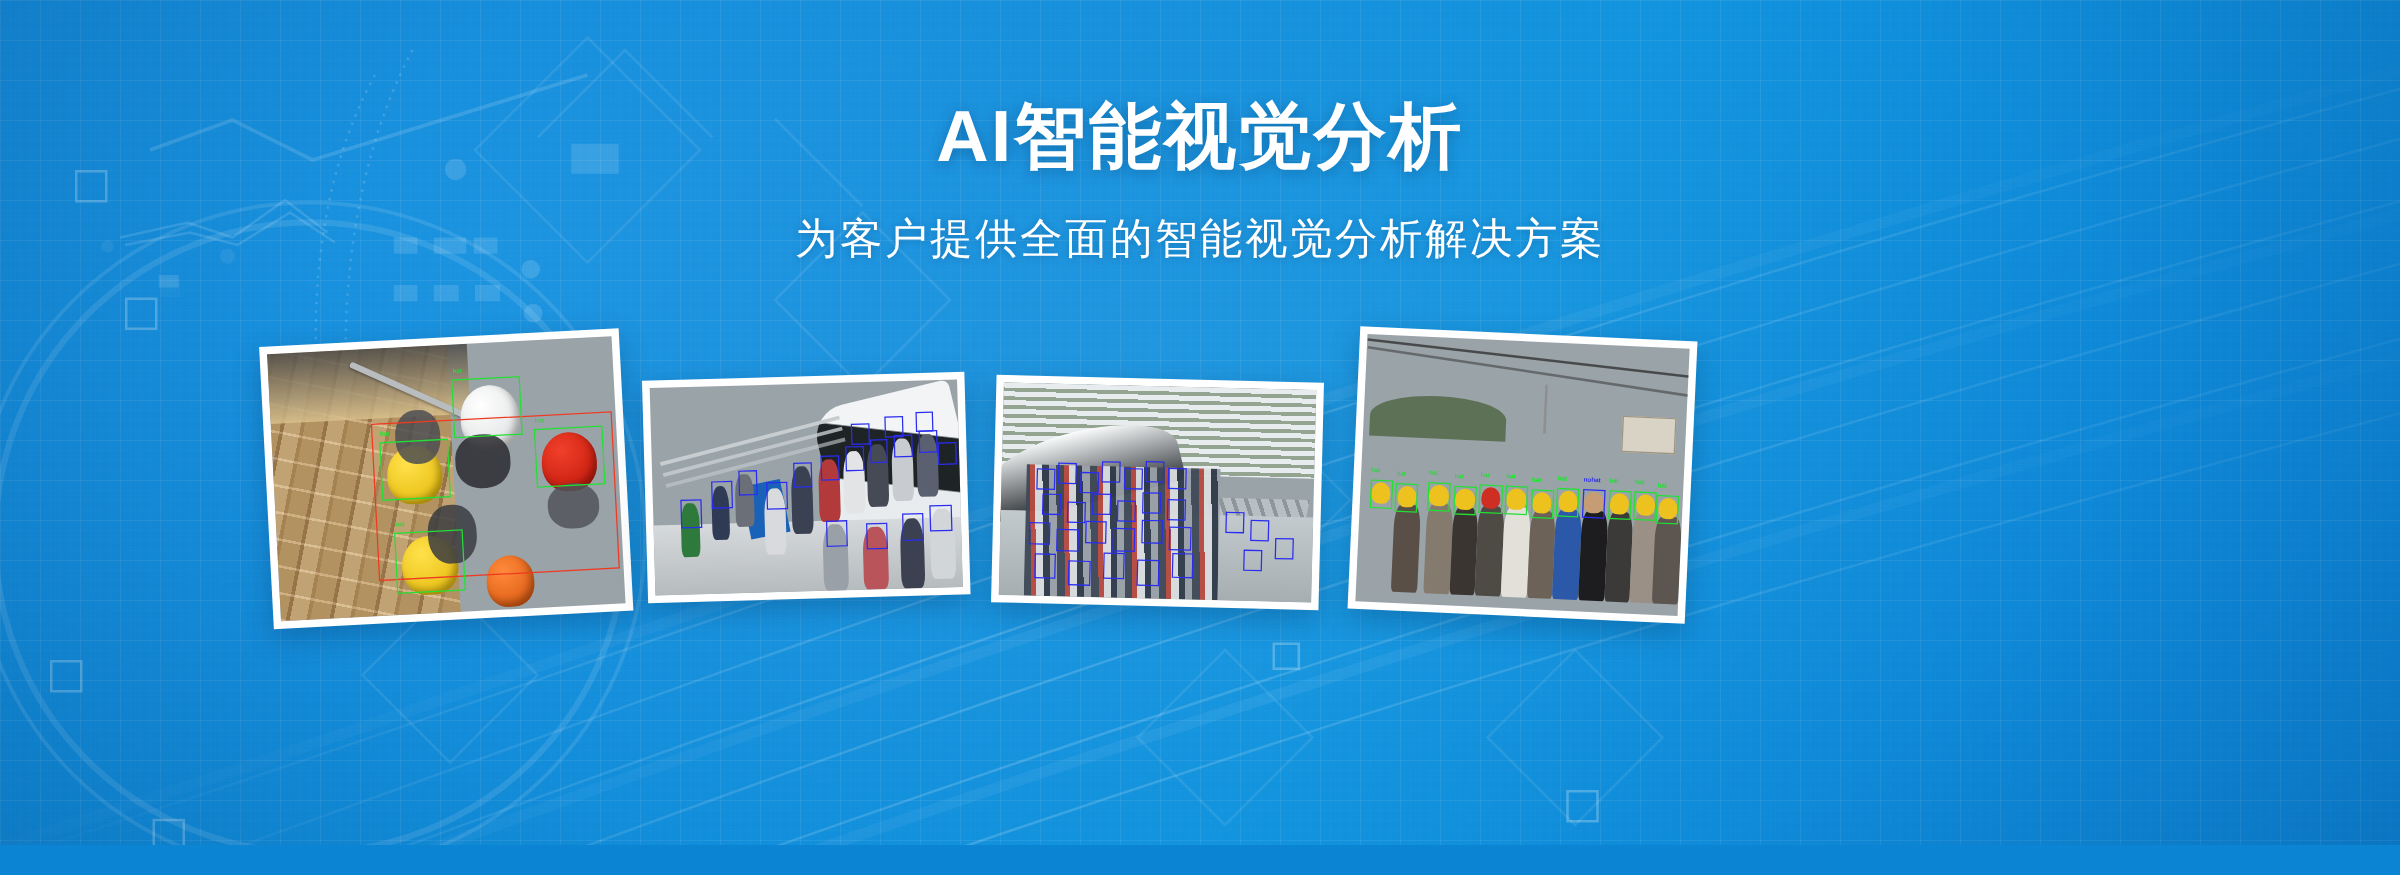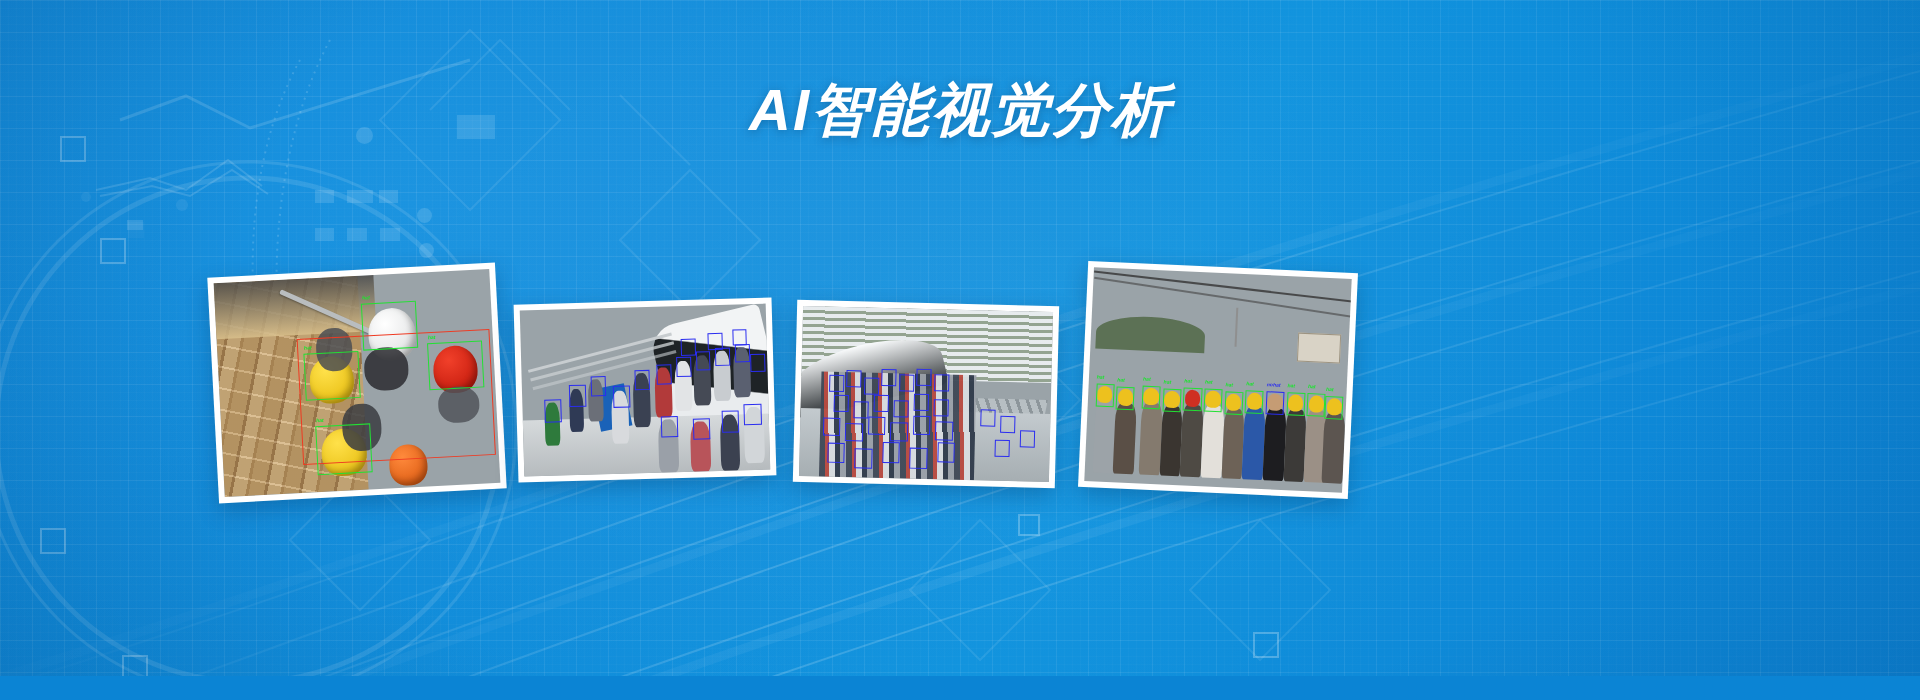--- a/index.html
+++ b/index.html
@@ -7,21 +7,20 @@
   body{
     width:1920px;height:700px;overflow:hidden;
     font-family:"Liberation Sans","DejaVu Sans",sans-serif;
     background:#0b84d4;
   }
   #banner{
     position:relative;width:1920px;height:676px;overflow:hidden;
     background:
       radial-gradient(ellipse 1400px 900px at 22% 30%, #1a93e0 0%, rgba(26,147,224,0) 65%),
       linear-gradient(118deg, #0e7fd0 0%, #0f8bd8 34%, #1093de 58%, #0c80d2 100%);
-    font-style: italic;
   }
 
   
   .layer{position:absolute;inset:0;pointer-events:none;}
 
   .grid{
     background-image:
       linear-gradient(to right, rgba(255,255,255,0.055) 1px, transparent 1px),
       linear-gradient(to bottom, rgba(255,255,255,0.055) 1px, transparent 1px);
     background-size:32px 32px;
@@ -234,20 +233,21 @@
     <span class="dot" style="left:417px;top:208px;width:15px;height:15px;"></span>
     <span class="dot" style="left:419px;top:243px;width:15px;height:15px;"></span>
     <span class="dot" style="left:176px;top:199px;width:12px;height:12px;opacity:.5;"></span>
     <span class="dot" style="left:81px;top:192px;width:10px;height:10px;opacity:.45;"></span>
   </div>
 
   <div class="layer vignette"></div>
 
   <div class="text-wrap">
     <h1 class="hero-title">AI智能视觉分析</h1>
+    <p class="hero-sub">为客户提供全面的智能视觉分析解决方案</p>
   </div>
 
   <div class="photo-fan">
 
     <div class="card" id="card1">
       <div class="shot warehouse">
         <div class="bgimg">
           <span class="wh-boxes"></span>
           <span class="wh-shelf"></span>
           <span class="wh-pole"></span>

